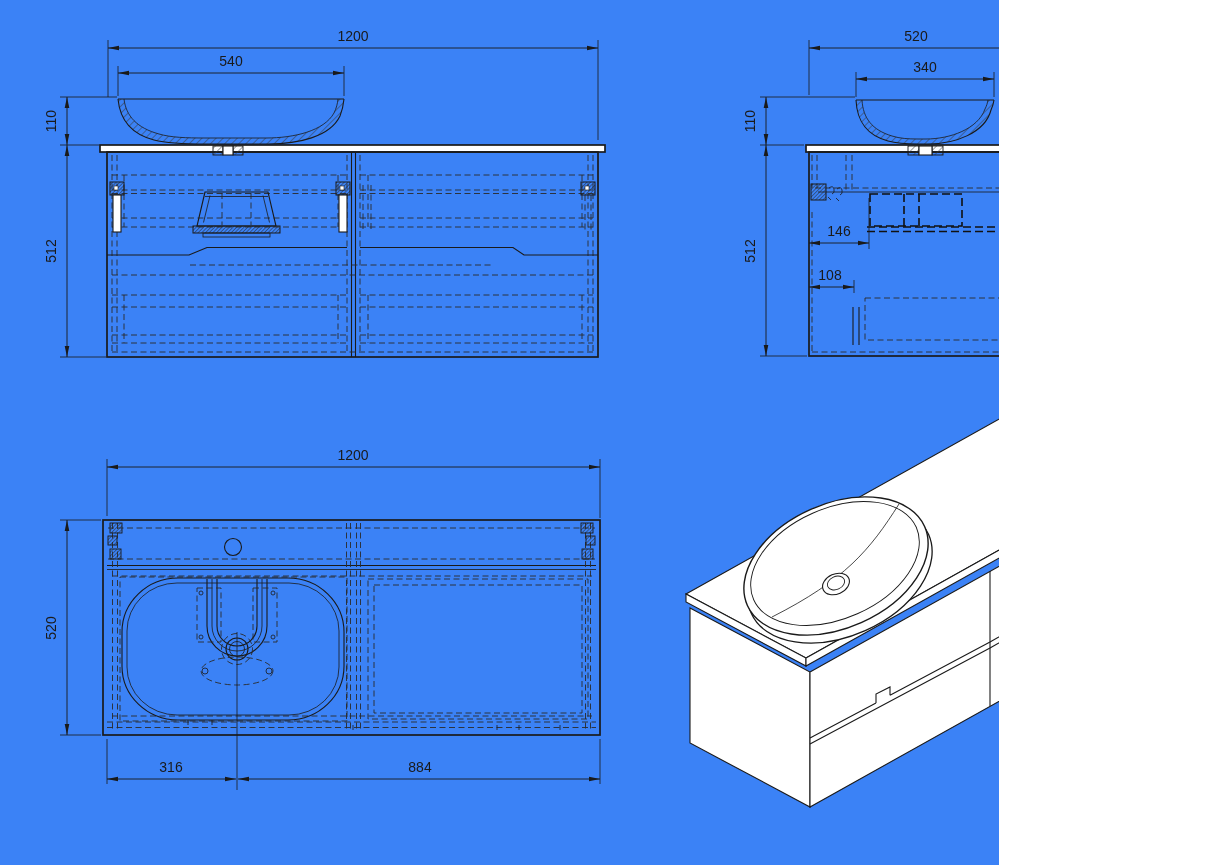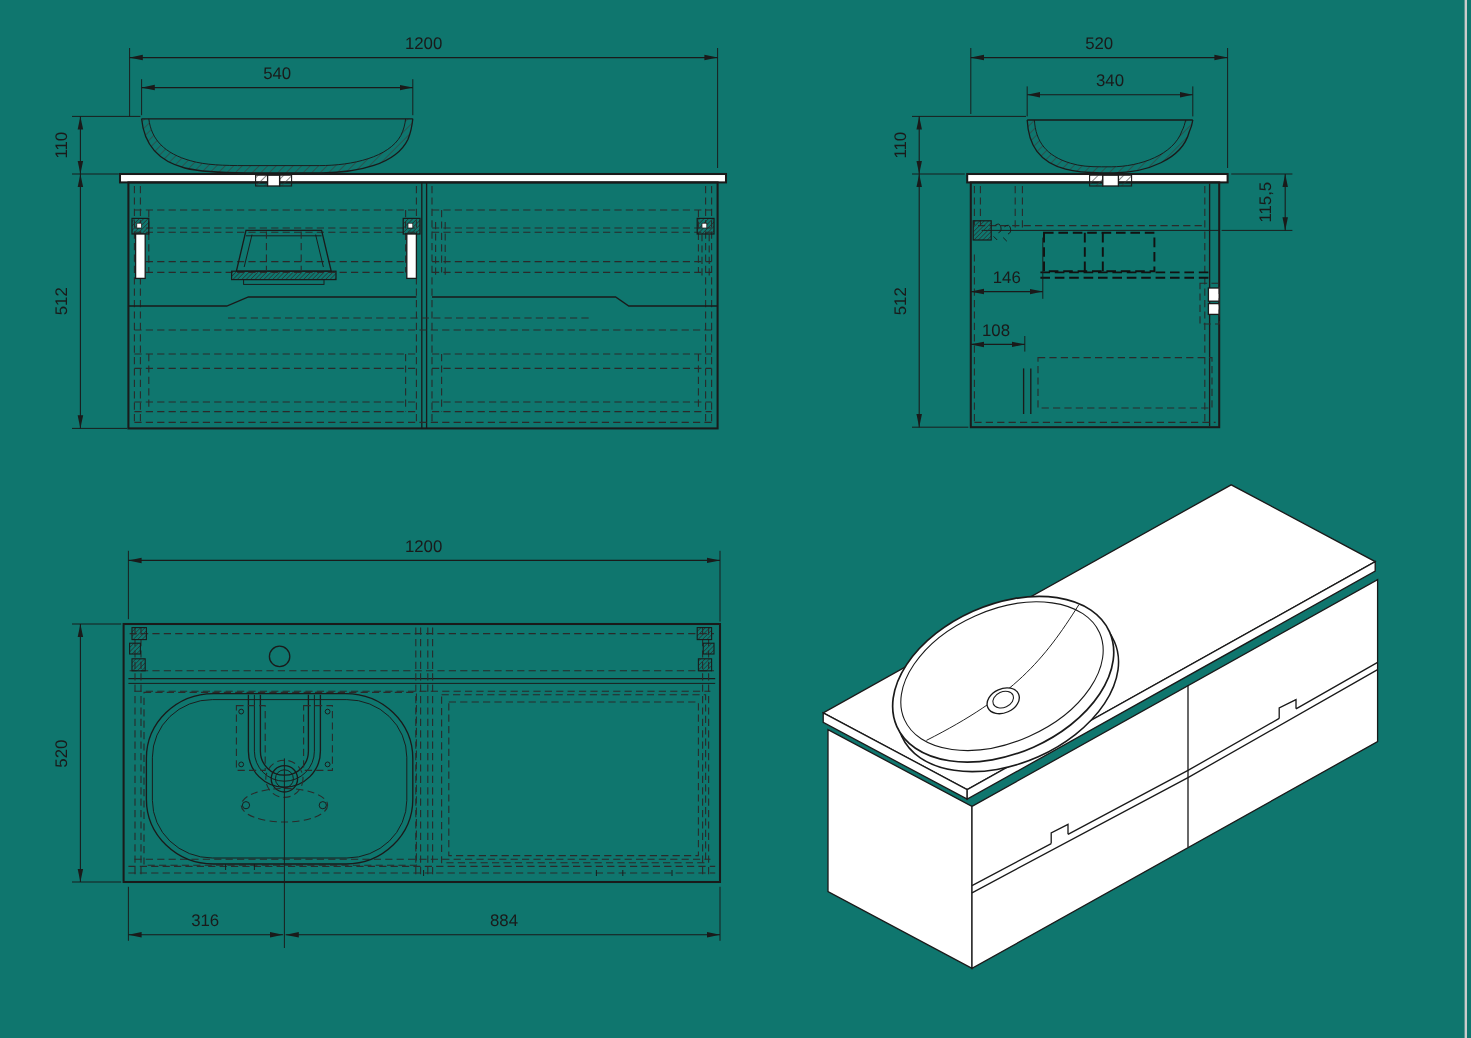--- a/index.html
+++ b/index.html
@@ -1,16 +1,16 @@
 <!DOCTYPE html>
 <html><head>
 <meta charset="utf-8">
 <style>
   html,body{margin:0;padding:0;background:#ffffff;}
-  .canvas{position:relative;width:1226px;height:865px;background:#0f766e;overflow:hidden;
+  .canvas{position:relative;width:999px;height:865px;background:#3b82f6;overflow:hidden;
           font-family:"Liberation Sans", sans-serif;}
   svg{display:block;}
   .ln   {stroke:#1a1a1a;stroke-width:1.1;fill:none;}
   .lnb  {stroke:#1a1a1a;stroke-width:1.7;fill:none;}
   .lnw  {stroke:#1a1a1a;stroke-width:1.1;fill:#ffffff;}
   .lnbw {stroke:#1a1a1a;stroke-width:1.7;fill:#ffffff;}
   .thin {stroke:#1a1a1a;stroke-width:0.8;fill:none;}
   .dash {stroke:#2a2a2a;stroke-width:0.9;fill:none;stroke-dasharray:6 3.5;}
   .dashh{stroke:#111;stroke-width:1.6;fill:none;stroke-dasharray:8 4;}
   .dim  {stroke:#1a1a1a;stroke-width:0.9;fill:none;}

